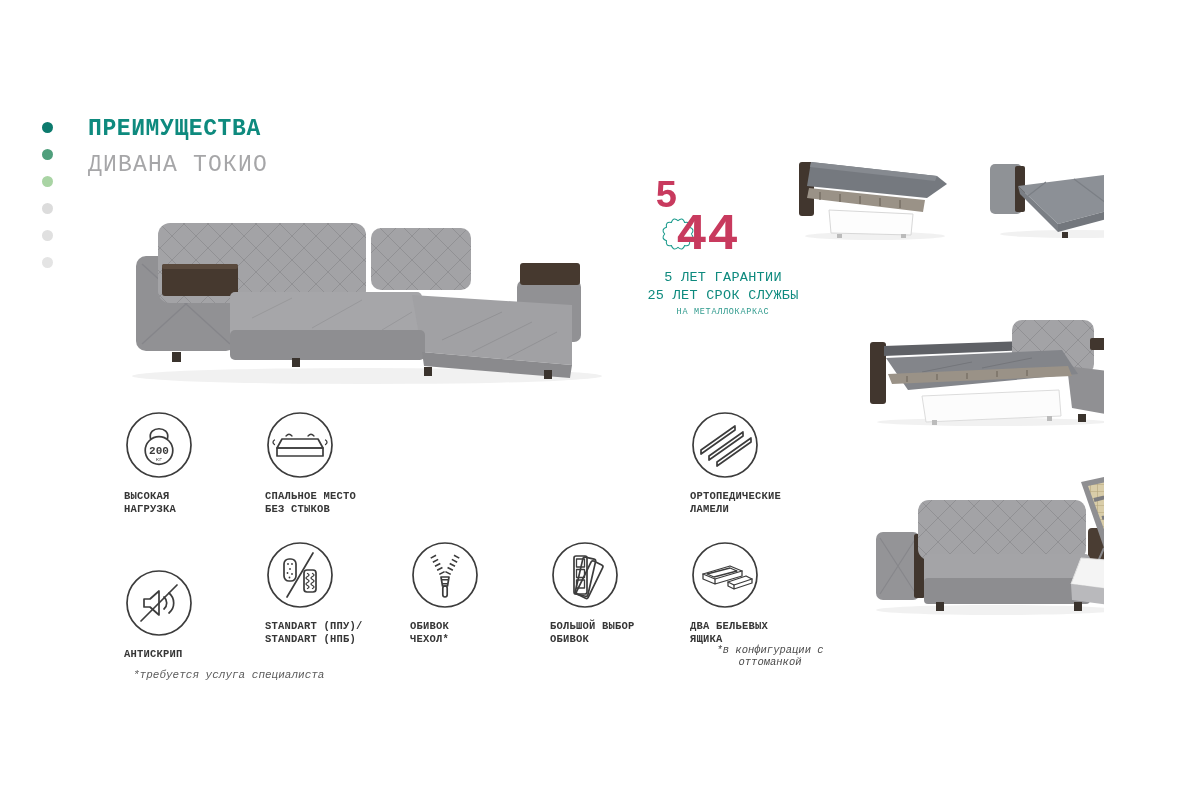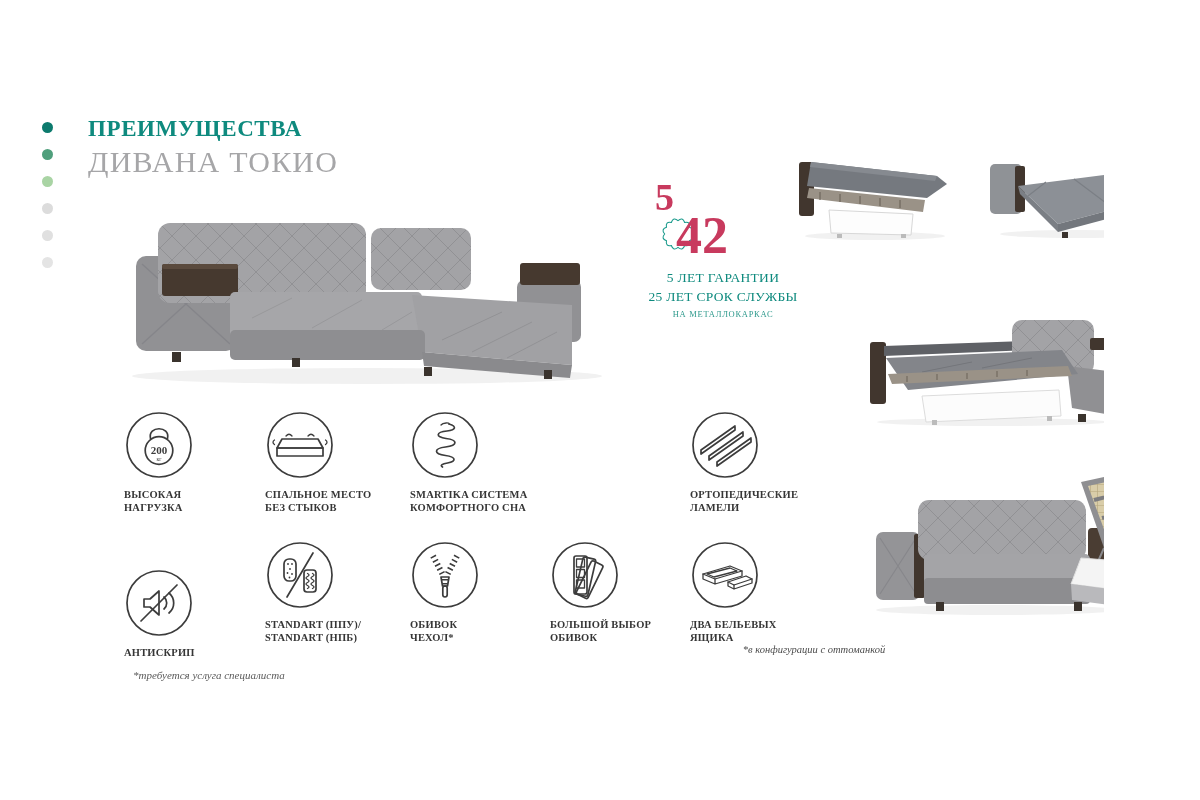--- a/index.html
+++ b/index.html
@@ -1,45 +1,45 @@
 <!DOCTYPE html>
 <html><head>
 <meta charset="utf-8">
 <style>
   html,body{margin:0;padding:0;background:#fff;}
   .stage{position:relative;width:1104px;height:800px;background:#fff;overflow:hidden;
-         font-family:Liberation Serif, serif;}
+         font-family:Liberation Mono, monospace;}
   
   .dots{position:absolute;left:42px;top:122px;}
   .dot{width:11px;height:11px;border-radius:50%;margin-bottom:16px;background:#ddd;}
   
   .hdr{position:absolute;left:88px;top:116px;}
   .hdr .t1{font-size:23px;font-weight:600;letter-spacing:.6px;color:#0e8a7e;}
-  .hdr .t2{font-size:30px;font-weight:400;letter-spacing:1.2px;color:#a6a6a8;margin-top:3px;}
+  .hdr .t2{font-size:23px;font-weight:400;letter-spacing:1.2px;color:#a6a6a8;margin-top:10px;}
   
   .warranty{position:absolute;left:628px;top:178px;width:190px;}
   .w5{position:absolute;left:27px;top:0;font-size:38px;line-height:1;font-weight:600;color:#c83a5e;}
   .wgear{position:absolute;left:30px;top:32px;}
   .w25{position:absolute;left:48px;top:32px;font-size:52px;line-height:1;font-weight:600;color:#c83a5e;}
   .wcap{position:absolute;left:0;top:92px;width:190px;text-align:center;color:#0e8a7e;}
   .wcap .c1{font-size:13.5px;font-weight:500;letter-spacing:.3px;text-align:center;}
   .wcap .c2{font-size:13.5px;font-weight:500;letter-spacing:.3px;margin-top:3px;}
   .wcap .c3{font-size:8.5px;font-weight:400;letter-spacing:.7px;margin-top:4px;color:#2f9a8d;}
   
   .ph{position:absolute;}
   
   .cell{position:absolute;width:150px;text-align:left;}
   .lbl{margin-top:5px;font-size:10.5px;line-height:12.5px;font-weight:bold;
        letter-spacing:.2px;color:#363636;}
   .ic{stroke:#3c3c3c;fill:none;stroke-width:1.7;stroke-linecap:round;stroke-linejoin:round;}
   .icthin{stroke:#3c3c3c;fill:none;stroke-width:1.3;stroke-linecap:round;stroke-linejoin:round;}
   
   .fn1{position:absolute;left:133px;top:669px;font-size:11px;font-style:italic;color:#5a5a5a;}
   .fn2{position:absolute;left:690px;top:644px;width:160px;text-align:center;
-       font-size:10.5px;font-style:italic;color:#4b4b4b;margin-left:44px;}
+       font-size:10.5px;font-style:italic;color:#4b4b4b;}
 </style>
 </head>
 <body>
 
 <div class="stage">
 
   <svg width="0" height="0" style="position:absolute" aria-hidden="true">
     <defs>
       <pattern id="quilt" width="24" height="24" patternUnits="userSpaceOnUse">
         <rect width="24" height="24" fill="#a3a3a6"></rect>
@@ -88,21 +88,21 @@
     <rect x="432" y="170" width="8" height="9" fill="#3a332d"></rect>
   </svg>
 
   <div class="warranty">
     <svg class="wgear" width="40" height="48" viewBox="0 0 60 64">
       <path d="M50,32 Q56.1,39 47.3,42 Q49.1,51.1 40,49.3 Q37,58.1 30,52 Q23,58.1 20,49.3
                Q10.9,51.1 12.7,42 Q3.9,39 10,32 Q3.9,25 12.7,22 Q10.9,12.9 20,14.7
                Q23,5.9 30,12 Q37,5.9 40,14.7 Q49.1,12.9 47.3,22 Q56.1,25 50,32" fill="none" stroke="#17998a" stroke-width="1.6"></path>
     </svg>
     <div class="w5">5</div>
-    <div class="w25">42</div>
+    <div class="w25">44</div>
     <div class="wcap">
       <div class="c1">5 ЛЕТ ГАРАНТИИ</div>
       <div class="c2">25 ЛЕТ СРОК СЛУЖБЫ</div>
       <div class="c3">НА МЕТАЛЛОКАРКАС</div>
     </div>
   </div>
 
   <svg class="ph" style="left:795px;top:146px" width="160" height="96" viewBox="0 0 160 96">
     <ellipse cx="80" cy="90" rx="70" ry="4" fill="#f1f1f1"></ellipse>
     <rect x="4" y="16" width="15" height="54" rx="3" fill="#41362e"></rect>
@@ -186,32 +186,20 @@
       <polygon class="ic" points="17,29 53,29 58,38 12,38"></polygon>
       <polygon class="ic" points="12,38 58,38 58,46 12,46"></polygon>
       <path class="icthin" d="M21,26 q3,-3.5 6,0 M43,26 q3,-3.5 6,0 M9.5,30 q-3,2 0,4.5 M60.5,30 q3,2 0,4.5"></path>
     </svg>
     <div class="lbl">
       <div>СПАЛЬНОЕ МЕСТО</div>
       <div>БЕЗ СТЫКОВ</div>
     </div>
   </div>
 
-  <div class="cell" style="left:410px;top:410px">
-    <svg width="70" height="70" viewBox="0 0 70 70">
-      <circle class="ic" cx="35" cy="35" r="32"></circle>
-      <path class="ic" d="M39,14 c8,2.5 7,6 -2,7 c-11,1 -12,6 -1,7.5 c12,1.5 12,7 -0.5,8.5
-                          c-12,1.5 -12,7 0,8.5 c11,1.5 11,6 2,7.5 c-5,0.8 -8,2.2 -5,4"></path>
-      <path class="icthin" d="M31,15 c2,-2.5 9,-2.5 8,-1"></path>
-    </svg>
-    <div class="lbl">
-      <div>SMARTIKA СИСТЕМА</div>
-      <div>КОМФОРТНОГО СНА</div>
-    </div>
-  </div>
 
 
   <div class="cell" style="left:690px;top:410px">
     <svg width="70" height="70" viewBox="0 0 70 70">
       <circle class="ic" cx="35" cy="35" r="32"></circle>
       <path class="ic" d="M11,40 L45,16 M11,44 L45,20 M11,40 V44 M45,16 V20"></path>
       <path class="ic" d="M19,46 L53,22 M19,50 L53,26 M19,46 V50 M53,22 V26"></path>
       <path class="ic" d="M27,52 L61,28 M27,56 L61,32 M27,52 V56 M61,28 V32"></path>
     </svg>
     <div class="lbl">

